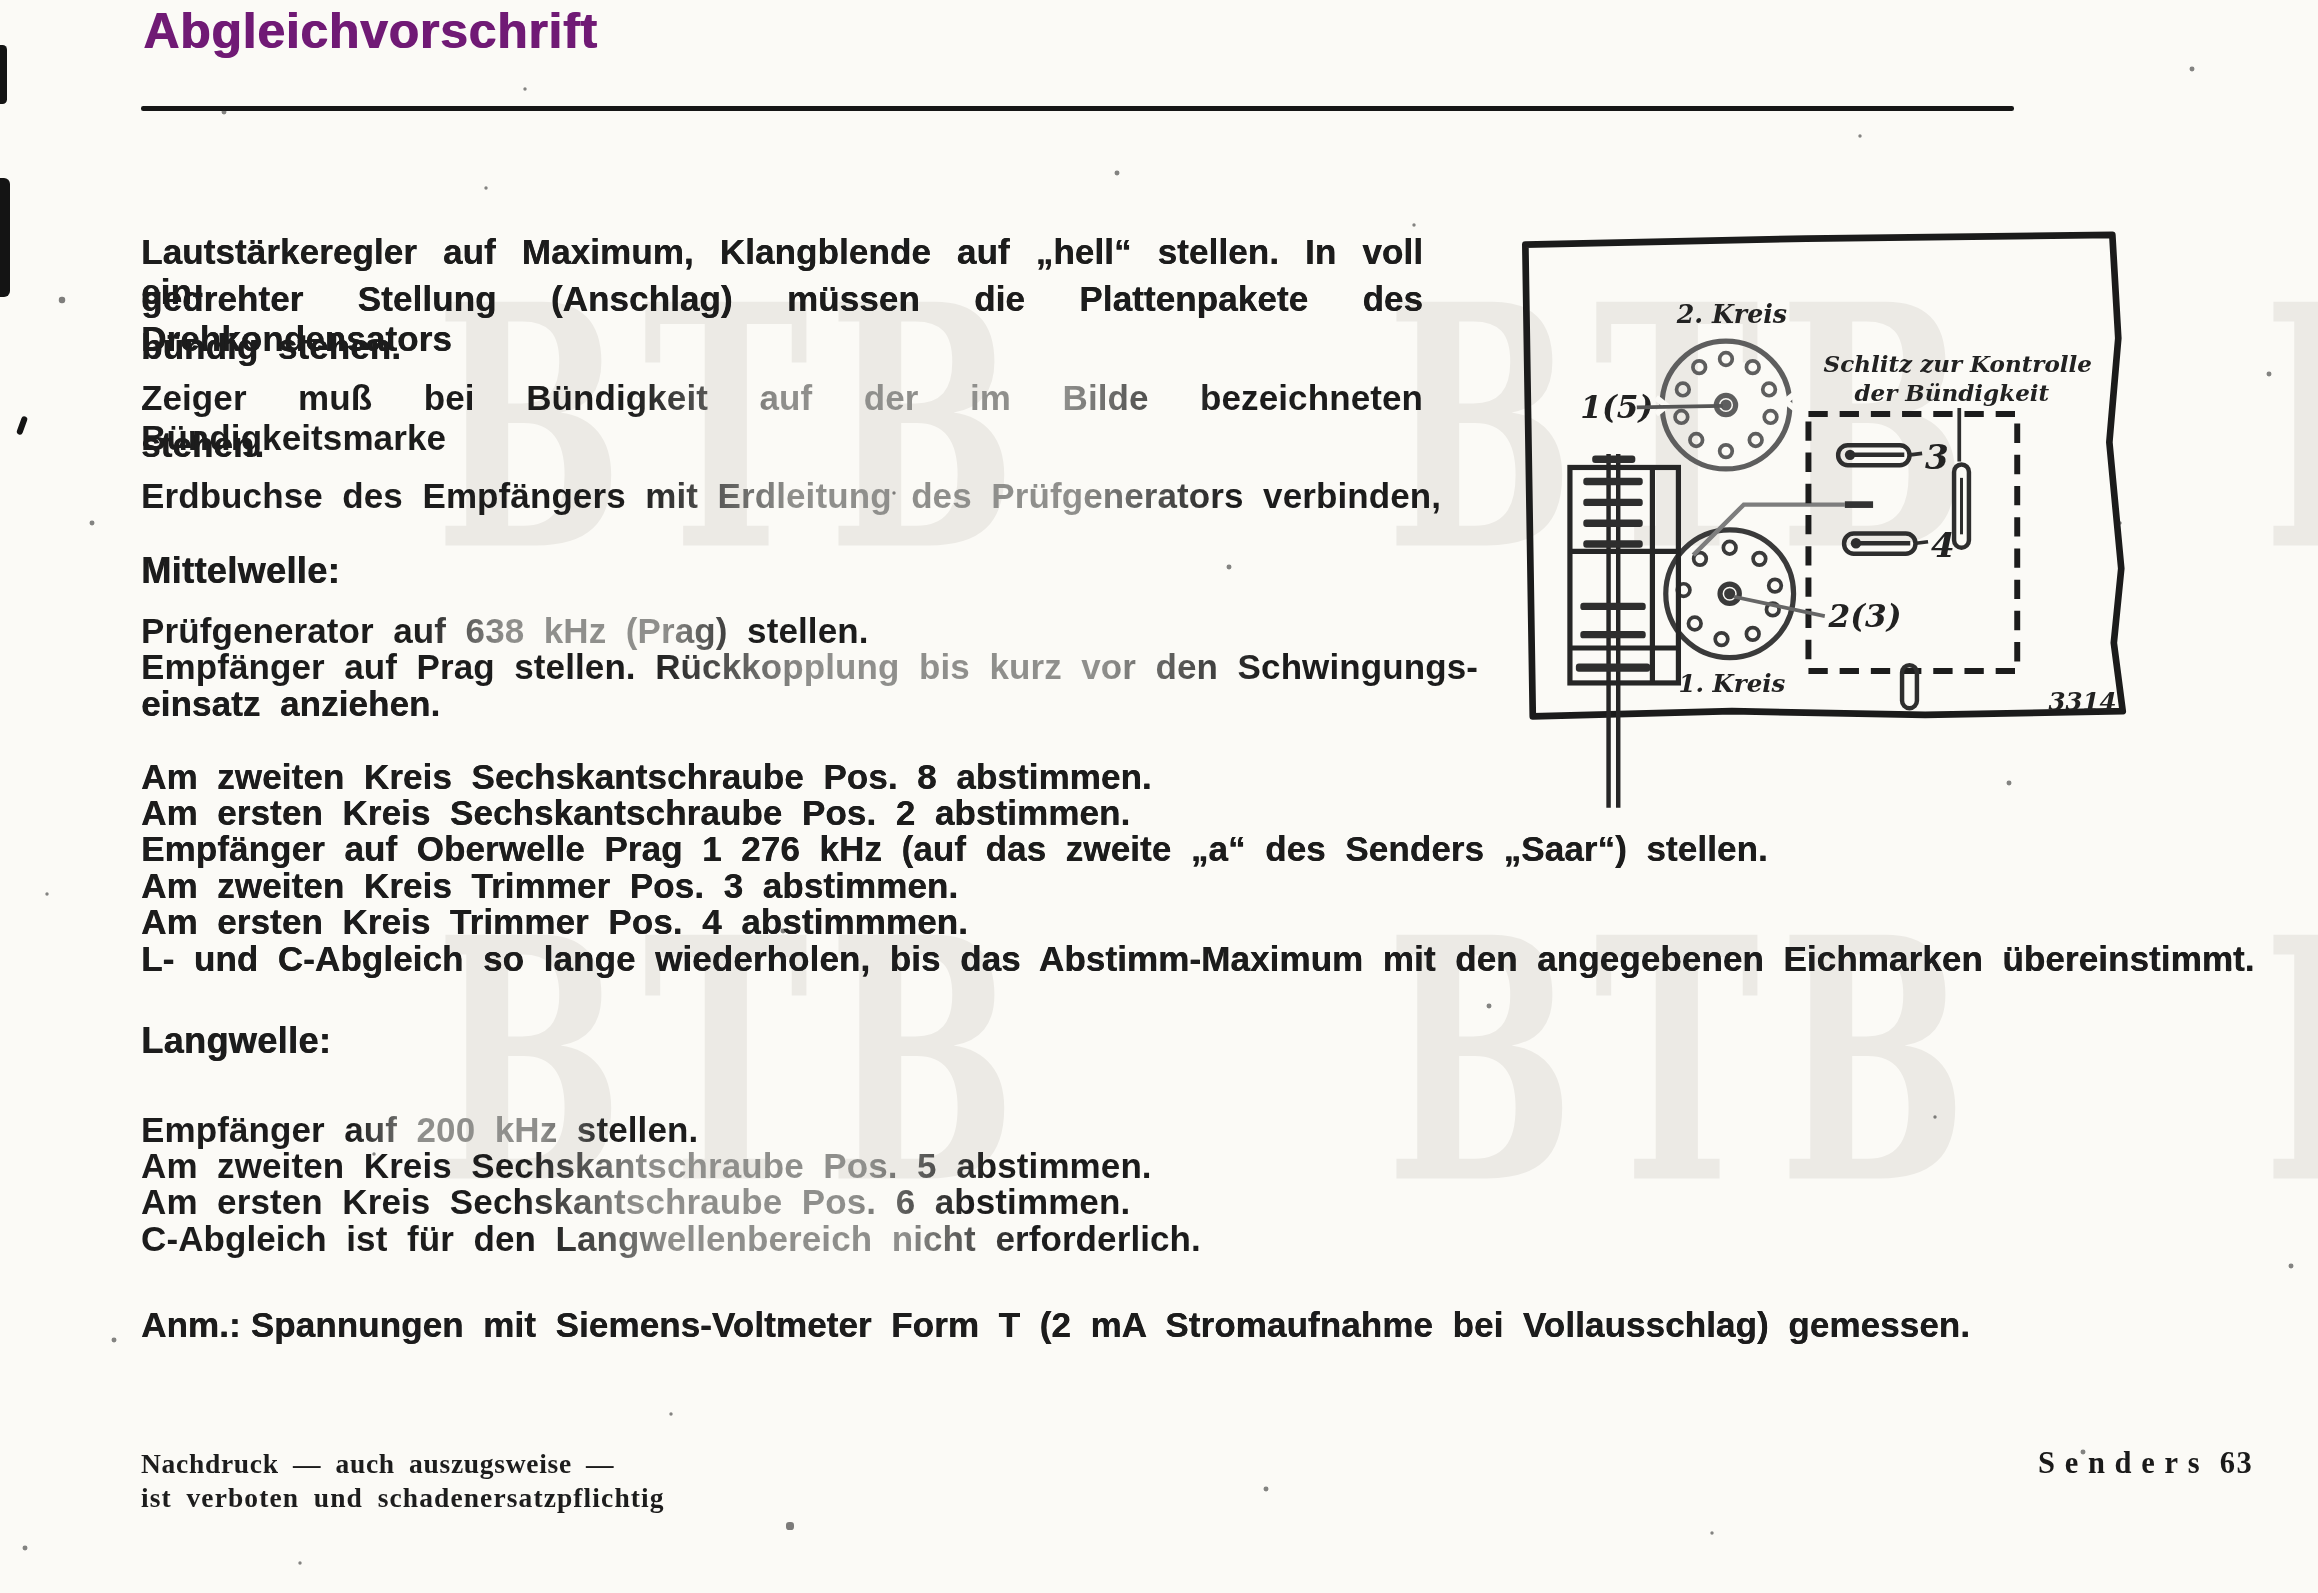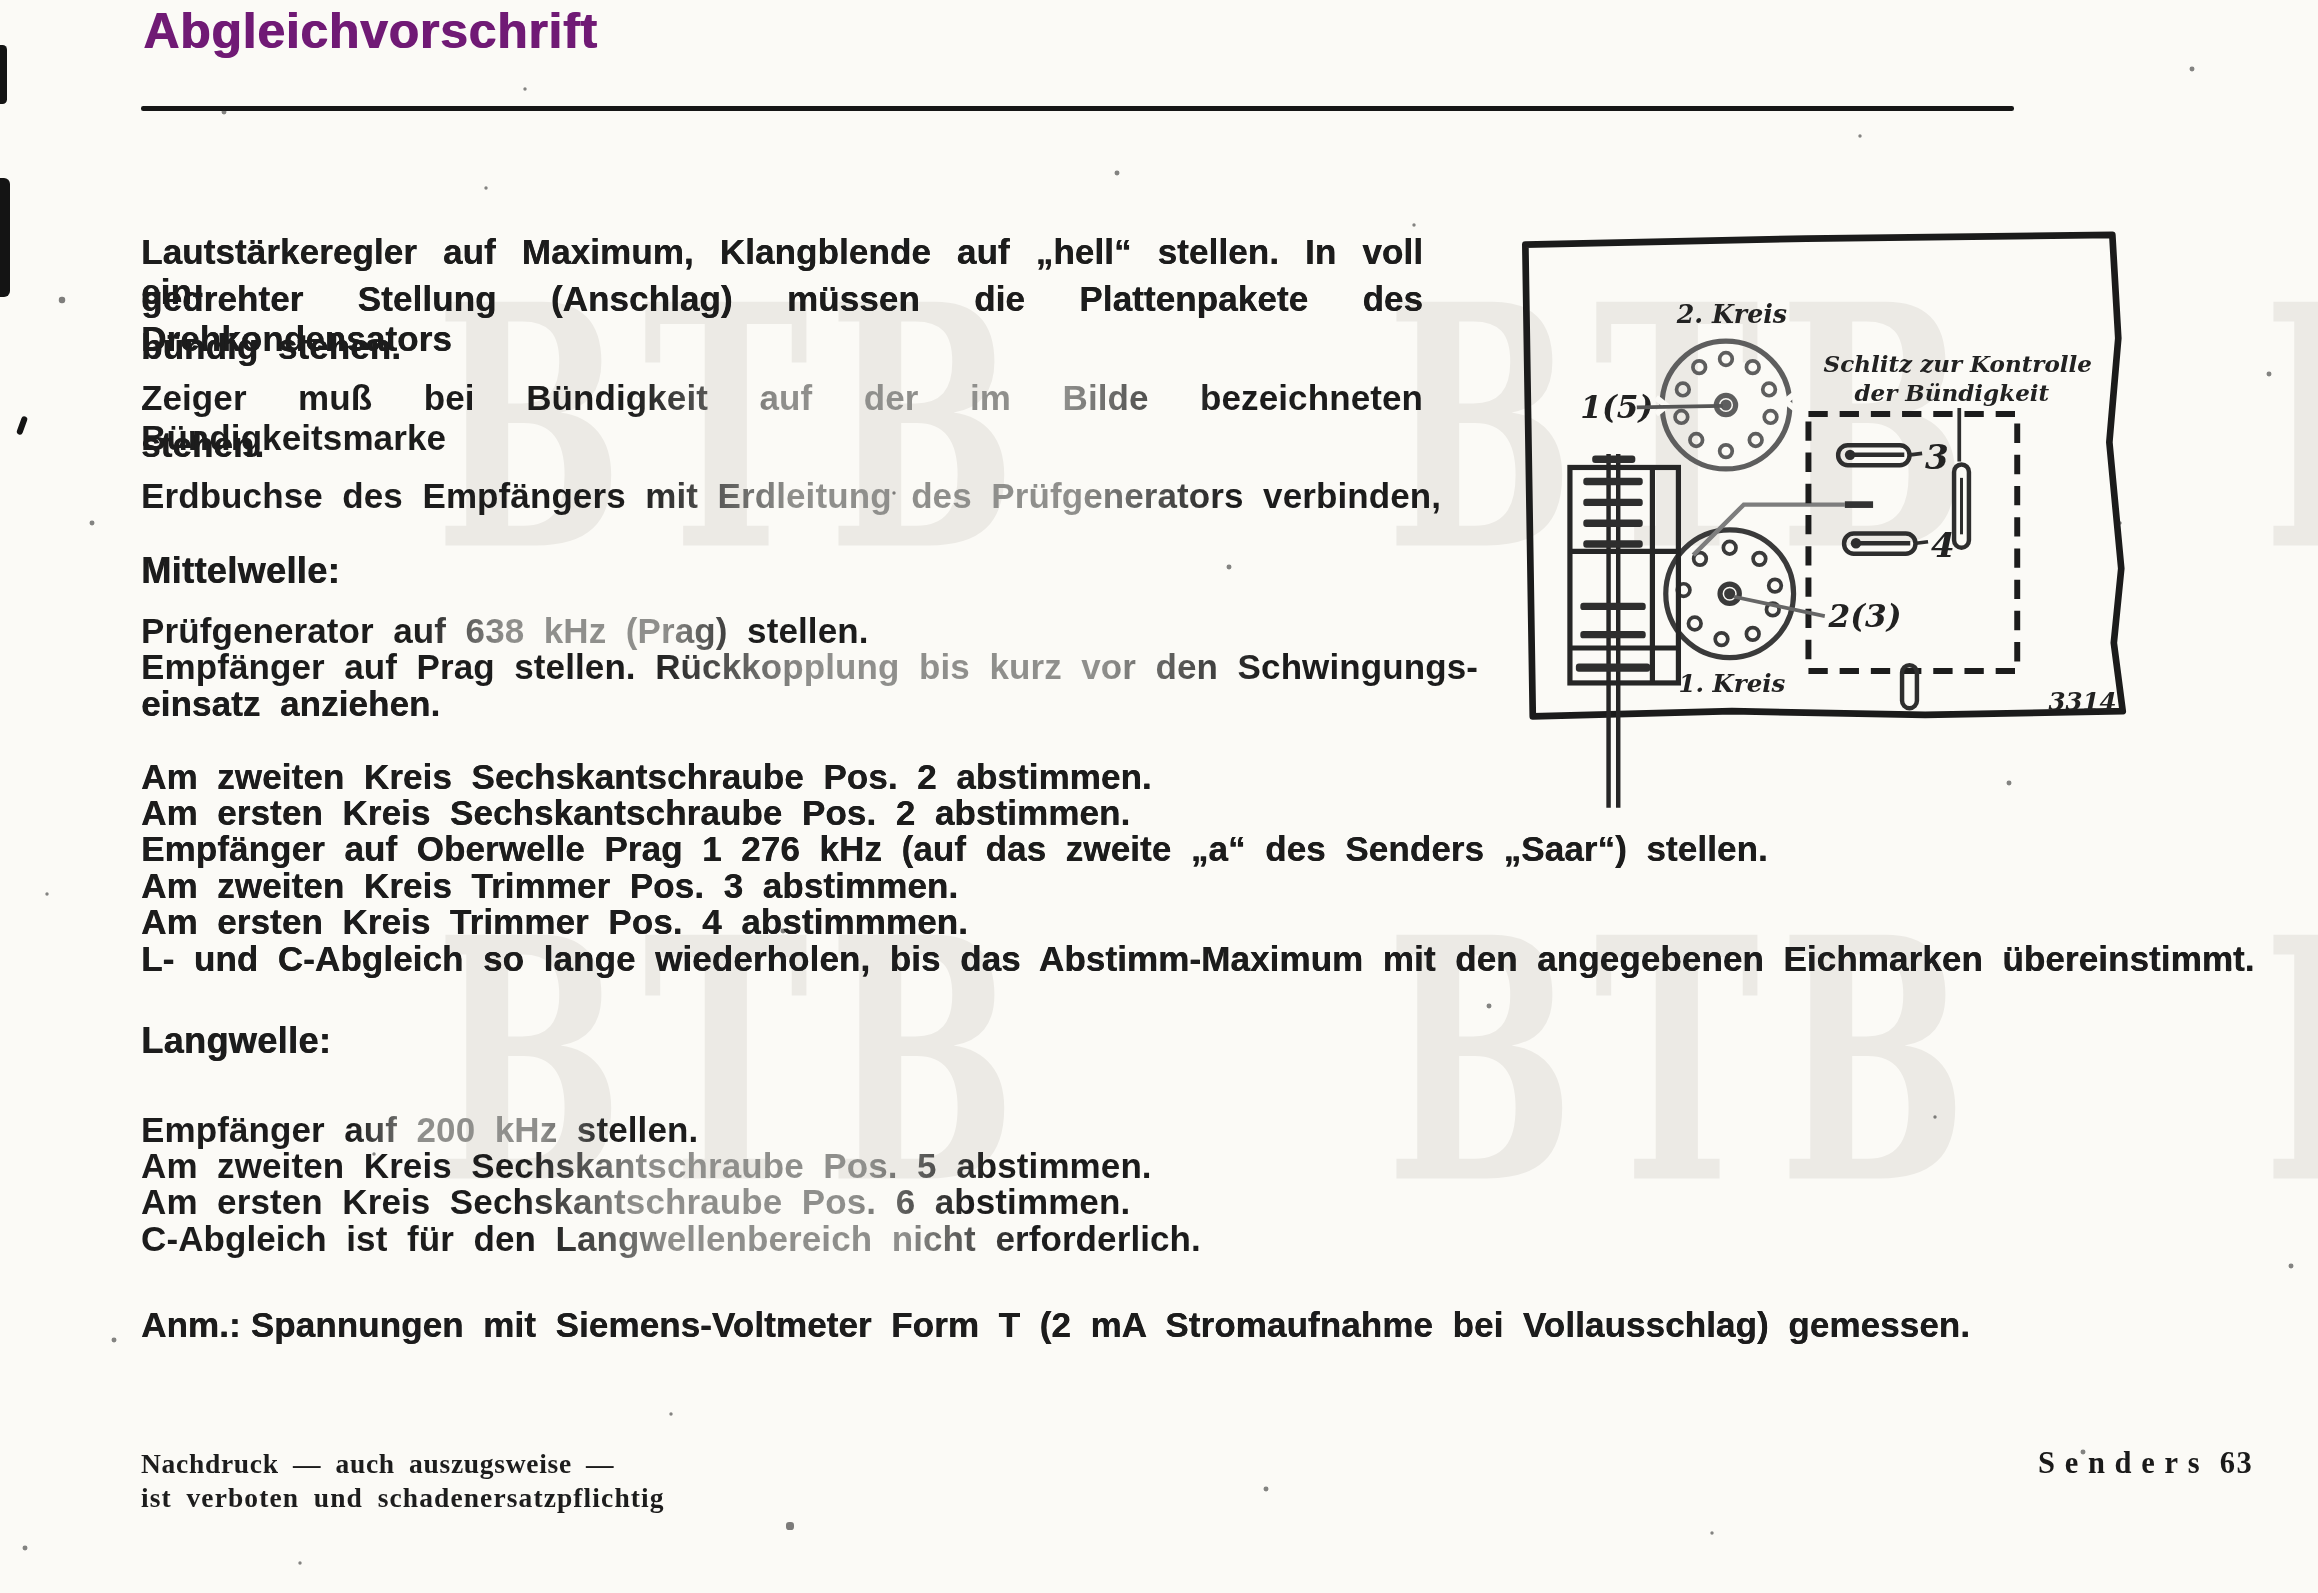--- a/index.html
+++ b/index.html
@@ -97,21 +97,21 @@
 
     <div class="line j wmfade" style="top:378px">Zeiger muß bei Bündigkeit auf der im Bilde bezeichneten Bündigkeitsmarke</div>
     <div class="line" style="top:425px">stehen.</div>
 
     <div class="line wmfade" style="top:476px">Erdbuchse des Empfängers mit Erdleitung des Prüfgenerators verbinden,</div>
 
     <div class="line heading" style="top:550px">Mittelwelle:</div>
     <div class="line wmfade" style="top:611px">Prüfgenerator auf 638 kHz (Prag) stellen.</div>
     <div class="line wmfade" style="top:647px">Empfänger auf Prag stellen. Rückkopplung bis kurz vor den Schwingungs-</div>
     <div class="line" style="top:684px">einsatz anziehen.</div>
-    <div class="line" style="top:757px">Am zweiten Kreis Sechskantschraube Pos. 2 abstimmen.</div>
+    <div class="line" style="top:757px">Am zweiten Kreis Sechskantschraube Pos. 8 abstimmen.</div>
     <div class="line" style="top:793px">Am ersten Kreis Sechskantschraube Pos. 2 abstimmen.</div>
     <div class="line" style="top:829px">Empfänger auf Oberwelle Prag 1 276 kHz (auf das zweite „a“ des Senders „Saar“) stellen.</div>
     <div class="line" style="top:866px">Am zweiten Kreis Trimmer Pos. 3 abstimmen.</div>
     <div class="line" style="top:902px">Am ersten Kreis Trimmer Pos. 4 abstimmmen.</div>
     <div class="line" style="top:939px">L- und C-Abgleich so lange wiederholen, bis das Abstimm-Maximum mit den angegebenen Eichmarken übereinstimmt.</div>
 
     <div class="line heading" style="top:1020px">Langwelle:</div>
     <div class="line wmfade" style="top:1110px">Empfänger auf 200 kHz stellen.</div>
     <div class="line wmfade" style="top:1146px">Am zweiten Kreis Sechskantschraube Pos. 5 abstimmen.</div>
     <div class="line wmfade" style="top:1182px">Am ersten Kreis Sechskantschraube Pos. 6 abstimmen.</div>

